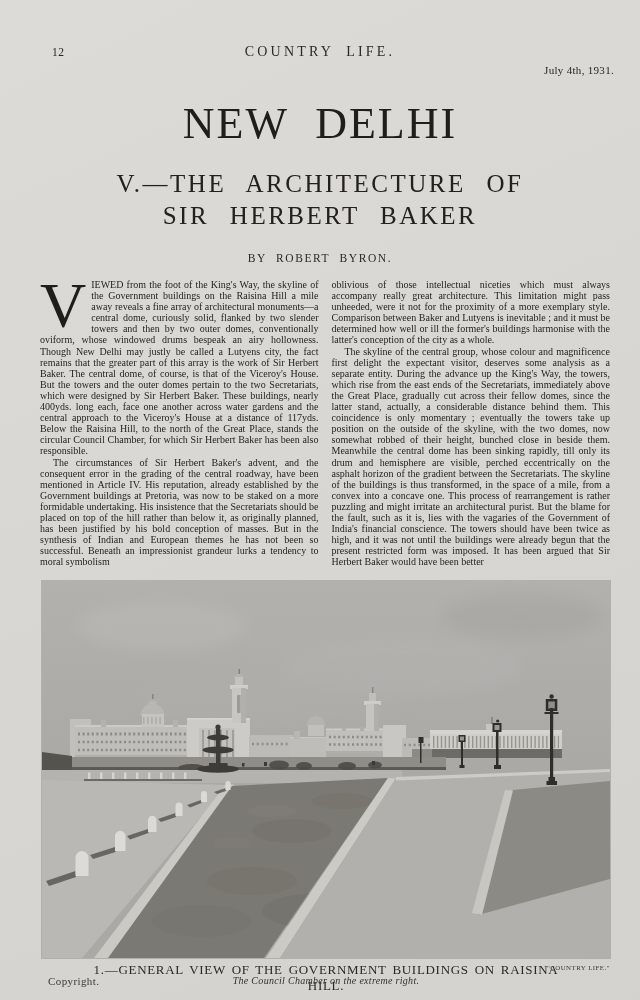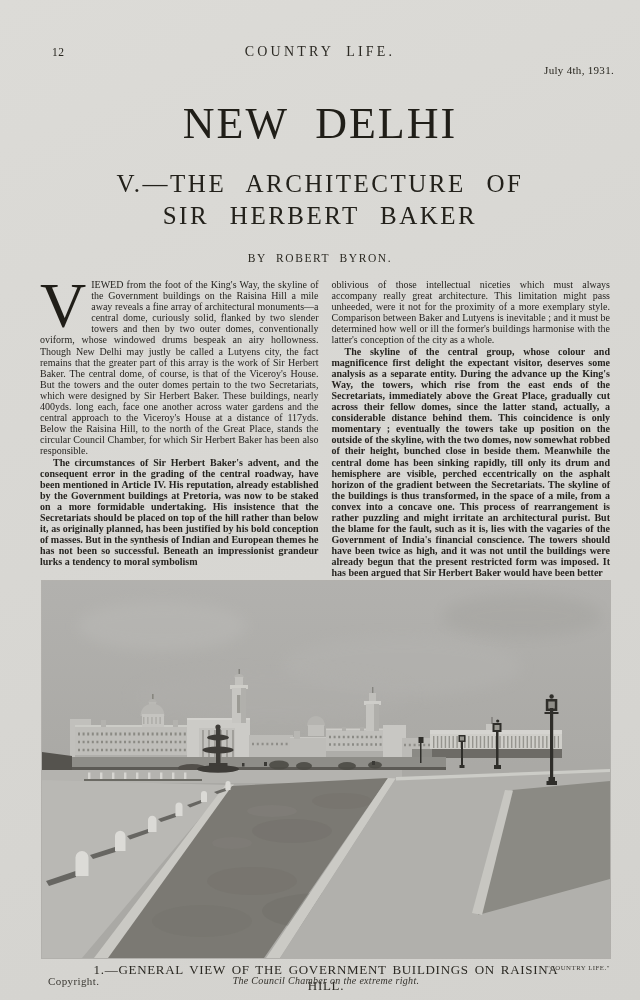--- a/index.html
+++ b/index.html
@@ -17,21 +17,21 @@
   .issue-date{position:absolute;right:26px;top:20px;font-size:11px;letter-spacing:.3px;}
   
   .title{position:absolute;top:94px;left:0;right:0;text-align:center;font-size:44px;line-height:60px;letter-spacing:2px;word-spacing:14px;color:#201e18;}
   .subtitle{position:absolute;top:168px;left:0;right:0;text-align:center;font-size:25px;line-height:32px;letter-spacing:2.5px;word-spacing:12px;color:#23211b;}
   .byline{position:absolute;top:244px;left:0;right:0;text-align:center;font-size:11.5px;letter-spacing:1.6px;word-spacing:5px;color:#2b2922;margin-top:8px;}
   
   .columns{position:absolute;top:279px;left:40px;width:570px;display:flex;gap:13px;
            font-size:10px;line-height:11.1px;text-align:justify;color:#262420;}
   .col{width:278.5px;}
   .col p{margin:0;hyphens:none;}
-  .p-indent{text-indent:13px;font-weight:bold;}
+  .p-indent{text-indent:13px;}
   .dropcap{float:left;font-size:64px;line-height:50px;padding:2px 5px 0 0;color:#201e18;}
   
   .photo{position:absolute;top:581px;left:42px;width:568px;height:377px;outline:1px solid rgba(70,68,62,.25);}
   .photo svg{display:block;}
   
   .caption-row{position:absolute;top:962px;left:42px;width:568px;height:12px;}
   .copyright{position:absolute;left:6px;top:13px;font-size:11px;letter-spacing:.4px;color:#3b3933;}
   .caption-main{position:absolute;left:40px;right:40px;top:0;text-align:center;font-size:13px;letter-spacing:.7px;word-spacing:2px;color:#2b2923;}
   .credit{position:absolute;right:0;top:1.5px;font-size:6.8px;letter-spacing:.5px;color:#3b3933;}
   .subcaption{position:absolute;top:975px;left:42px;width:568px;text-align:center;font-style:italic;font-size:10px;letter-spacing:.3px;color:#33312b;}

